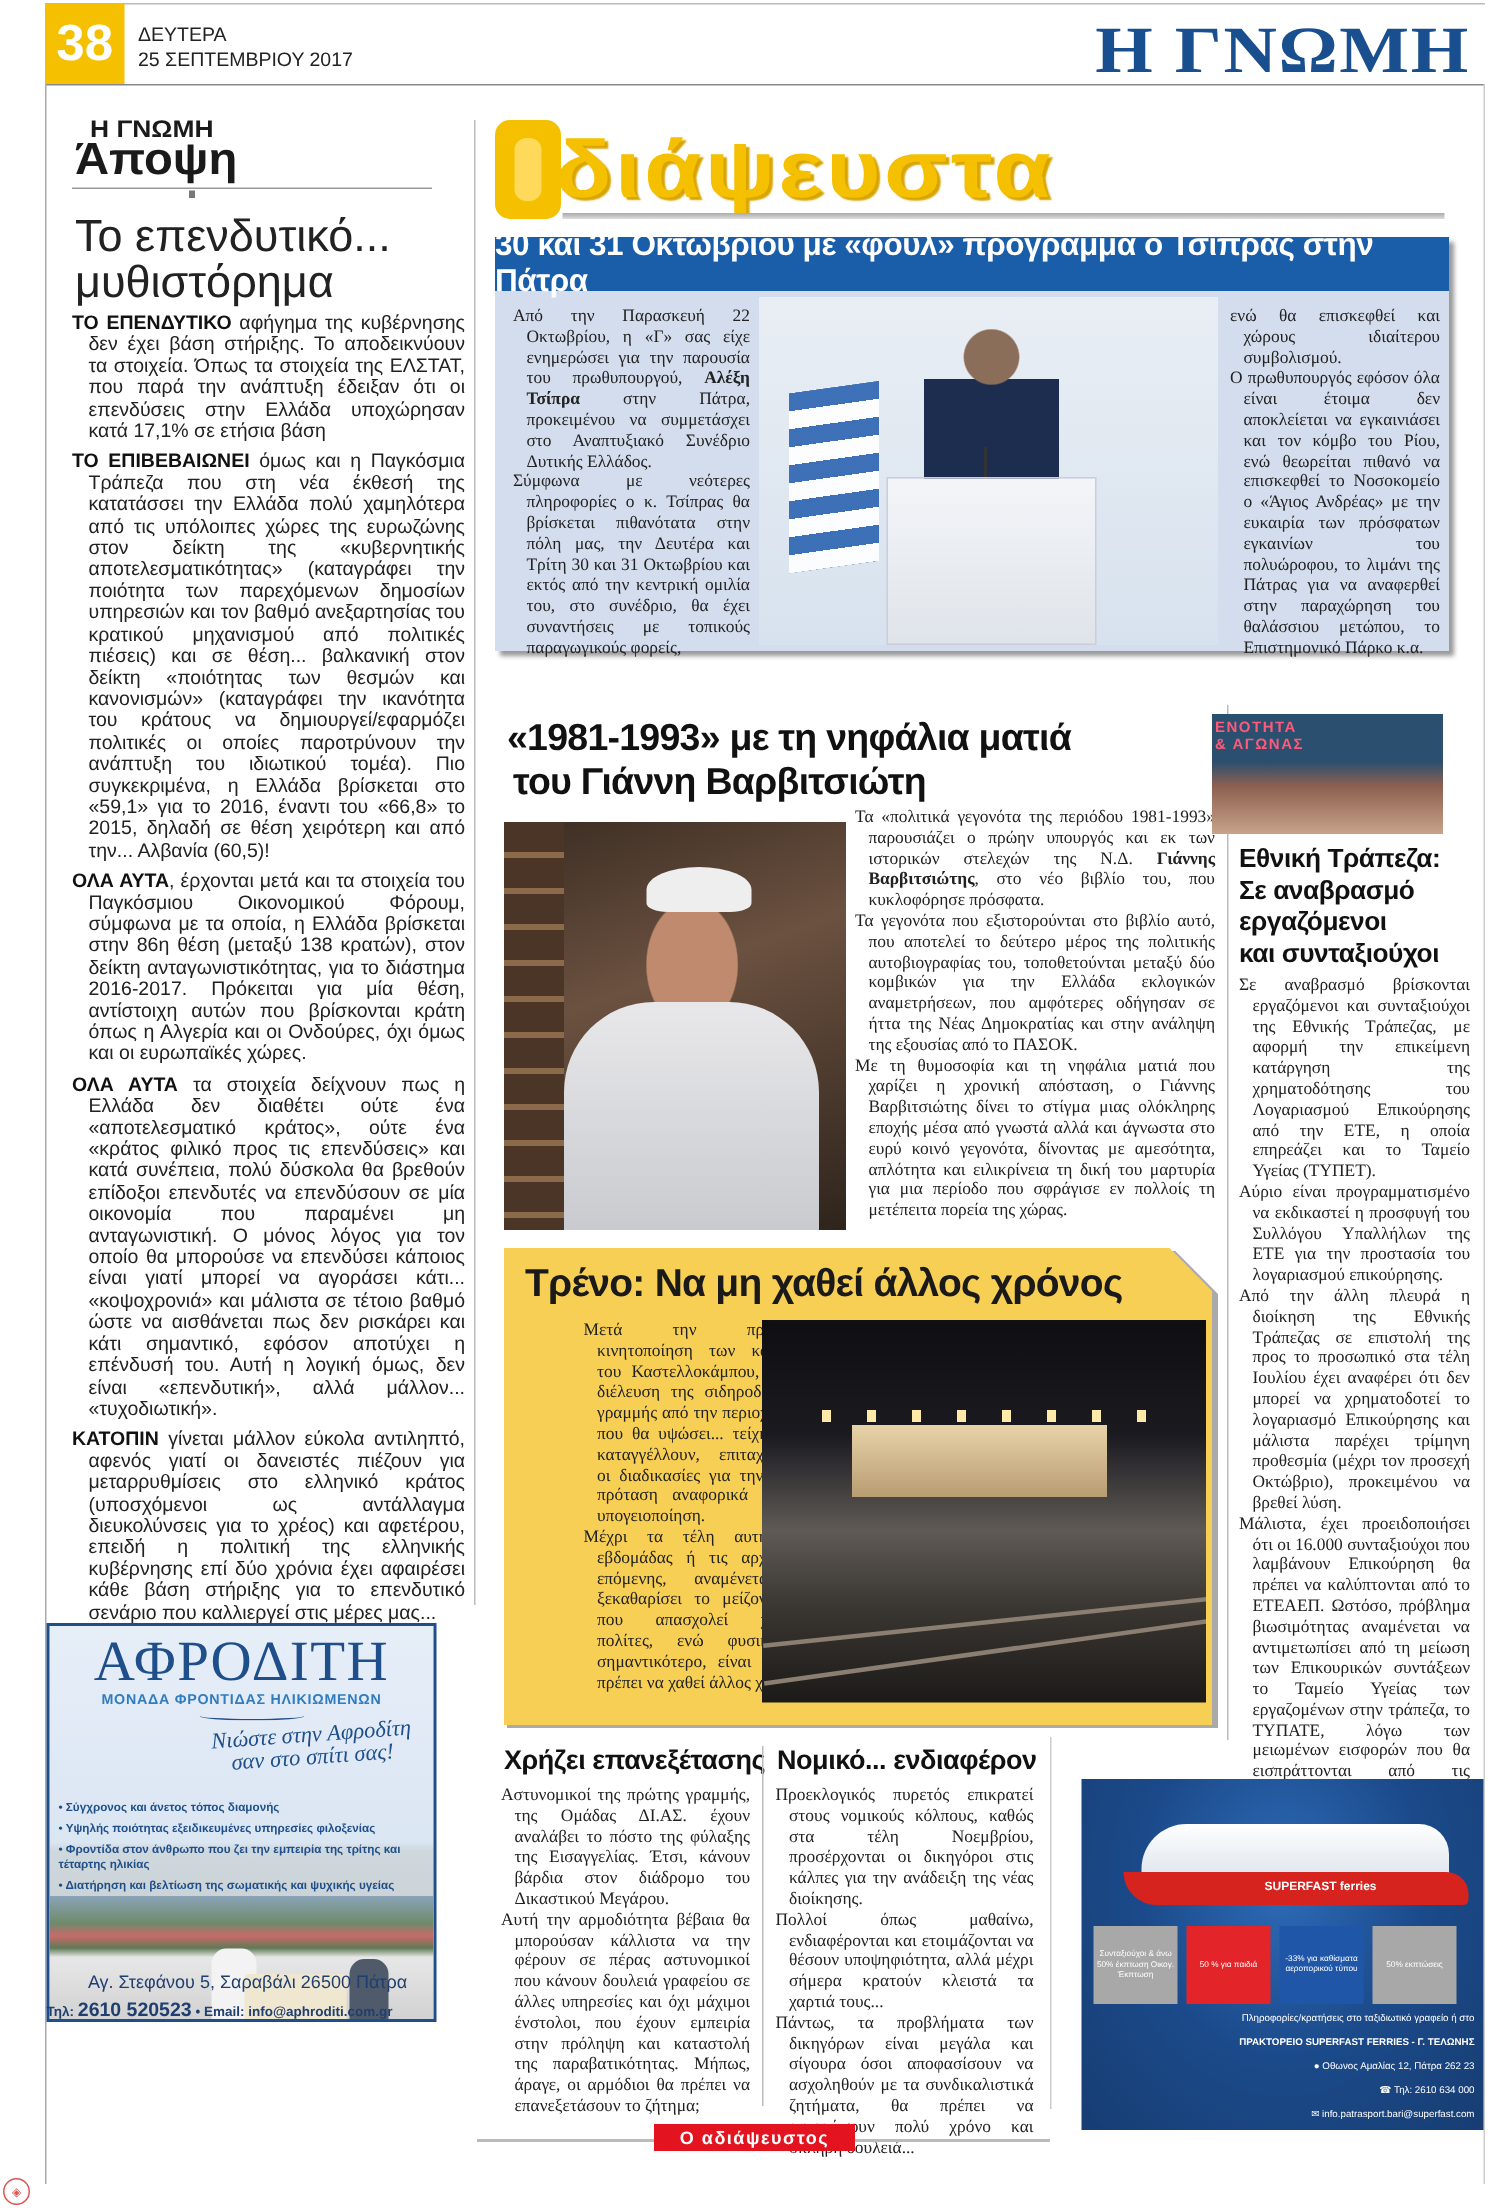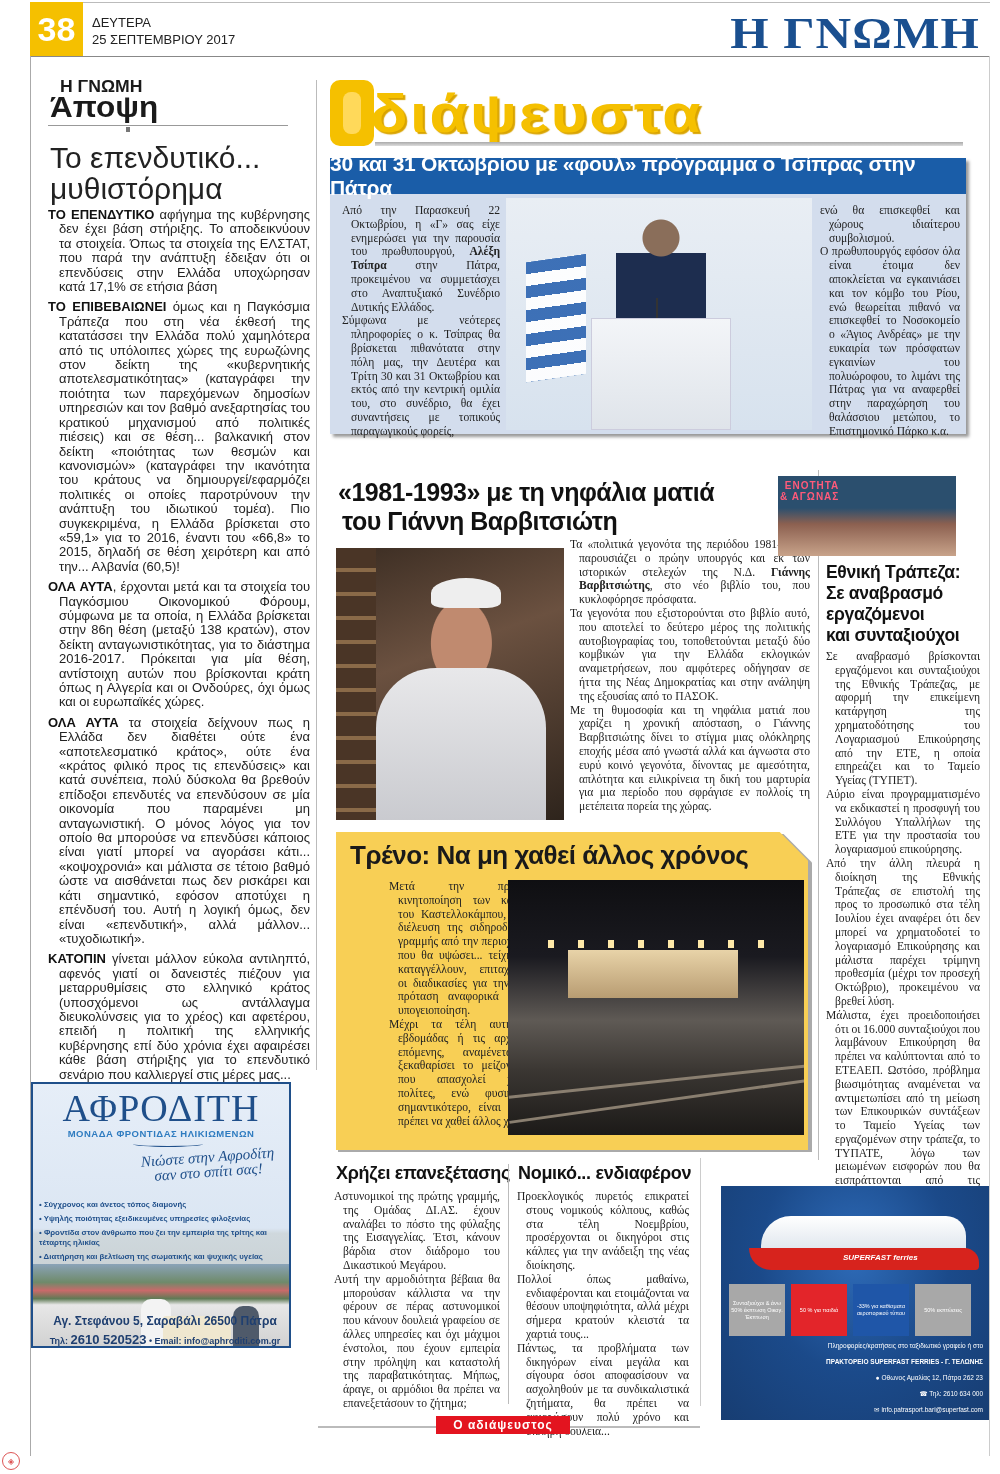--- a/index.html
+++ b/index.html
@@ -32,22 +32,22 @@
   #aph-title { position: absolute; left: 0; width: 100%; top: 4px; text-align: center; font-family: "Liberation Serif", serif; color: #1f4f8a; font-size: 38px; line-height: 40px; letter-spacing: 1px; }
   #aph-sub { position: absolute; left: 0; width: 100%; top: 44px; text-align: center; color: #2f7cc0; font-size: 9.5px; font-weight: bold; letter-spacing: 0.5px; }
   #aph-orn { position: absolute; left: 100px; top: 57px; width: 70px; height: 6px; border-bottom: 1px solid #1f4f8a; border-radius: 50%; }
   #aph-slogan { position: absolute; left: 90px; top: 66px; width: 170px; color: #1f4f8a; font-style: italic; font-size: 15px; line-height: 15px; font-family: "Liberation Serif", serif; transform: rotate(-4deg); text-align: center; }
   #aph-bullets { position: absolute; left: 6px; top: 116px; width: 255px; color: #1f4f8a; font-size: 7.8px; font-weight: bold; line-height: 10px; }
   #aph-bullets div { margin-bottom: 4px; }
   #aph-photo { position: absolute; left: 0; top: 180px; width: 100%; height: 102px; background: linear-gradient(#8aa3b8 0%, #6f8a6a 18%, #c96a6a 26%, #5f7a55 34%, #e7e7e7 40%, #d7d7d7 70%, #c8c8c8 100%); }
   #aph-table { position: absolute; left: 130px; top: 232px; width: 68px; height: 60px; background: #efe7cf; border-radius: 3px; }
   #aph-man { position: absolute; left: 108px; top: 215px; width: 30px; height: 60px; background: #f3f3f3; border-radius: 10px 10px 2px 2px; }
   #aph-woman { position: absolute; left: 200px; top: 222px; width: 26px; height: 50px; background: #4f5a6a; border-radius: 10px 10px 2px 2px; }
-  #aph-addr { position: absolute; left: 0; width: 100%; top: 228px; text-align: center; font-size: 12px; font-weight: bold; color: #1f3f70; }
-  #aph-contact { position: absolute; left: 0; width: 100%; top: 246px; text-align: center; font-size: 9px; font-weight: bold; color: #1f3f70; }
+  #aph-addr { position: absolute; left: 0; width: 100%; top: 228px; text-align: center; font-size: 12px; font-weight: normal; color: #1f3f70; }
+  #aph-contact { position: absolute; left: 0; width: 100%; top: 246px; font-size: 9px; font-weight: bold; color: #1f3f70; }
   #aph-contact .big { font-size: 13px; }
 
   
   #section-O { left: 330px; top: 80px; width: 44px; height: 66px; background: #f5c000; border-radius: 10px; font-size: 0; }
   #section-O::after { content: ""; position: absolute; left: 13px; top: 12px; width: 18px; height: 42px; background: #ffd95a; border-radius: 8px; }
   #section-title { left: 370px; top: 84px; font-size: 54px; font-weight: bold; color: #f5c000; letter-spacing: 2px; text-shadow: 2px 2px 1px #d9a400; line-height: 58px; transform: scaleX(1.15); transform-origin: left top; }
   #section-rule { left: 375px; top: 142px; width: 588px; height: 4px; background: linear-gradient(#aaa, #ddd); }
 
   
   #tsipras-box { left: 330px; top: 158px; width: 636px; height: 276px; background: #d3dded; box-shadow: 3px 3px 3px #999; }
@@ -65,21 +65,21 @@
   
   #varv-title { left: 338px; top: 478px; font-size: 25px; font-weight: bold; line-height: 29px; letter-spacing: -0.5px; color: #111; }
   #varv-photo { left: 336px; top: 548px; width: 228px; height: 272px; background: radial-gradient(ellipse at 55% 35%, #c08a6f 0 30px, transparent 31px), linear-gradient(160deg, #3a2c22 0%, #6b5140 40%, #2e241c 100%); overflow: hidden; }
   #varv-shirt { position: absolute; left: 40px; top: 120px; width: 170px; height: 160px; background: linear-gradient(#e8e8ea, #c8c9ce); border-radius: 60px 60px 0 0; }
   #varv-hair { position: absolute; left: 95px; top: 30px; width: 70px; height: 30px; background: #eee; border-radius: 50% 50% 20% 20%; }
   #varv-shelf { position: absolute; left: 0; top: 0; width: 40px; height: 272px; background: repeating-linear-gradient(#4a3526 0 20px, #8a6a48 20px 24px); }
   #varv-body { left: 570px; top: 538px; width: 240px; }
   #mid-divider { left: 818px; top: 470px; width: 1px; height: 690px; background: #bbb; }
 
   
-  #bank-photo { left: 778px; top: 476px; width: 178px; height: 80px; background: linear-gradient(#2b4f6e 0%, #2b4f6e 40%, #8c6050 60%, #c8a38a 100%); overflow: hidden; text-align: right; }
+  #bank-photo { left: 808px; top: 476px; width: 154px; height: 80px; background: linear-gradient(#2b4f6e 0%, #2b4f6e 40%, #8c6050 60%, #c8a38a 100%); overflow: hidden; }
   #bank-sign { position: absolute; left: 2px; top: 4px; color: #ff5a7a; font-size: 10px; font-weight: bold; line-height: 11px; letter-spacing: 1px; }
   #bank-title { left: 826px; top: 562px; font-size: 17.5px; font-weight: bold; line-height: 21px; color: #111; letter-spacing: -0.3px; }
   #bank-body { left: 826px; top: 650px; width: 154px; }
 
   
   #train-box { left: 336px; top: 832px; width: 472px; height: 318px; background: #f8cf55; clip-path: polygon(0 0, 94% 0, 100% 9%, 100% 100%, 0 100%); }
   #train-shadow { left: 338px; top: 834px; width: 474px; height: 318px; background: #aaa; clip-path: polygon(0 0, 94% 0, 100% 9%, 100% 100%, 0 100%); }
   #train-title { left: 350px; top: 840px; font-size: 26px; font-weight: bold; color: #1a1a1a; letter-spacing: -0.5px; }
   #train-body { left: 348px; top: 880px; width: 156px; margin-left: 41px; }
   #train-photo { left: 508px; top: 880px; width: 296px; height: 255px; background: linear-gradient(#0f0f12 0%, #1a1a20 30%, #5f5a55 55%, #3a3632 75%, #1c1a18 100%); overflow: hidden; }
@@ -93,21 +93,21 @@
   #nom-title { left: 518px; top: 1163px; font-size: 18px; font-weight: bold; color: #111; letter-spacing: -0.3px; }
   #nom-body { left: 517px; top: 1190px; width: 172px; }
   #bottom-right-rule { left: 700px; top: 1158px; width: 1px; height: 248px; background: #ccc; }
   #footer-rule { left: 318px; top: 1426px; width: 382px; height: 2px; background: #bbb; }
   #footer-badge { left: 436px; top: 1416px; width: 134px; height: 18px; background: #e3141f; color: #fff; font-size: 12px; font-weight: bold; display: flex; align-items: center; justify-content: center; letter-spacing: 1px; }
 
   
   #ad-ferry { left: 721px; top: 1186px; width: 268px; height: 234px; background: radial-gradient(ellipse at 50% 30%, #2e6bb8 0%, #1b4a8a 50%, #173d72 100%); overflow: hidden; }
   #ferry-hull { position: absolute; left: 28px; top: 62px; width: 230px; height: 22px; background: #d7231d; border-radius: 0 40px 10px 60px; }
   #ferry-upper { position: absolute; left: 40px; top: 30px; width: 205px; height: 34px; background: linear-gradient(#fff, #dfe6ee); border-radius: 30px 20px 0 0; }
-  #ferry-brand { position: absolute; left: 122px; top: 67px; color: #fff; font-size: 8px; font-weight: bold; font-style: italic; }
+  #ferry-brand { position: absolute; left: 122px; top: 67px; color: #fff; font-size: 8px; font-weight: bold; }
   .ferry-box { position: absolute; top: 98px; width: 56px; height: 52px; display: flex; align-items: center; justify-content: center; text-align: center; color: #fff; font-size: 5.5px; line-height: 7px; padding: 2px; }
   #ferry-info { position: absolute; right: 6px; top: 152px; text-align: right; color: #fff; font-size: 6.5px; line-height: 16px; }
   #ferry-info .strong { font-weight: bold; }
 
   #corner-logo { left: 2px; top: 1452px; width: 18px; height: 18px; border-radius: 50%; border: 1px solid #d55; color: #d55; font-size: 8px; display: flex; align-items: center; justify-content: center; }
 </style>
 </head>
 <body>
 
 <div class="abs" id="topline"></div>

